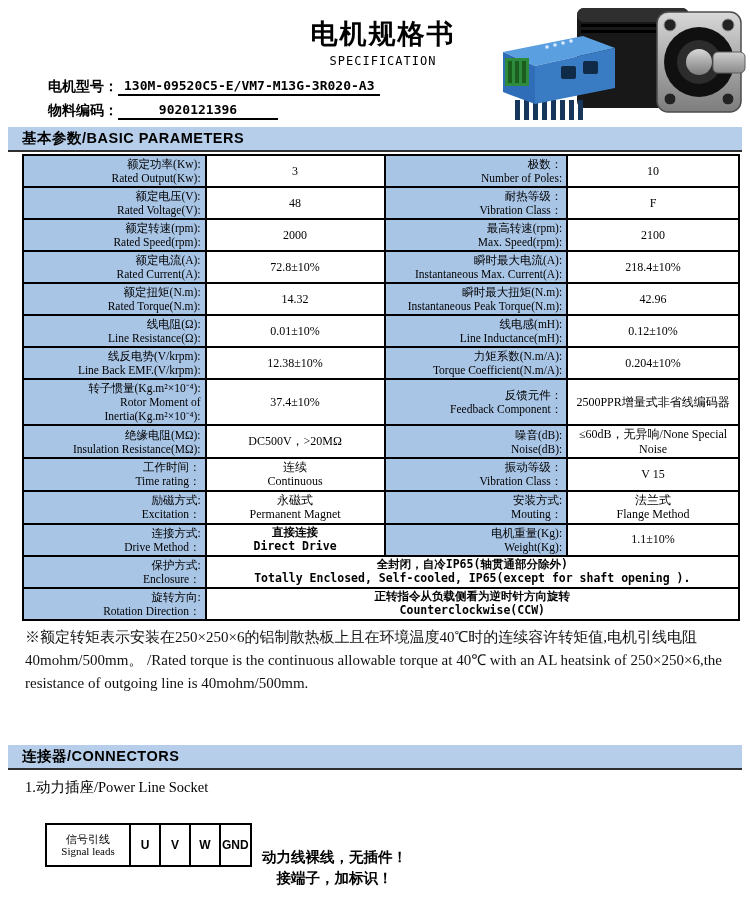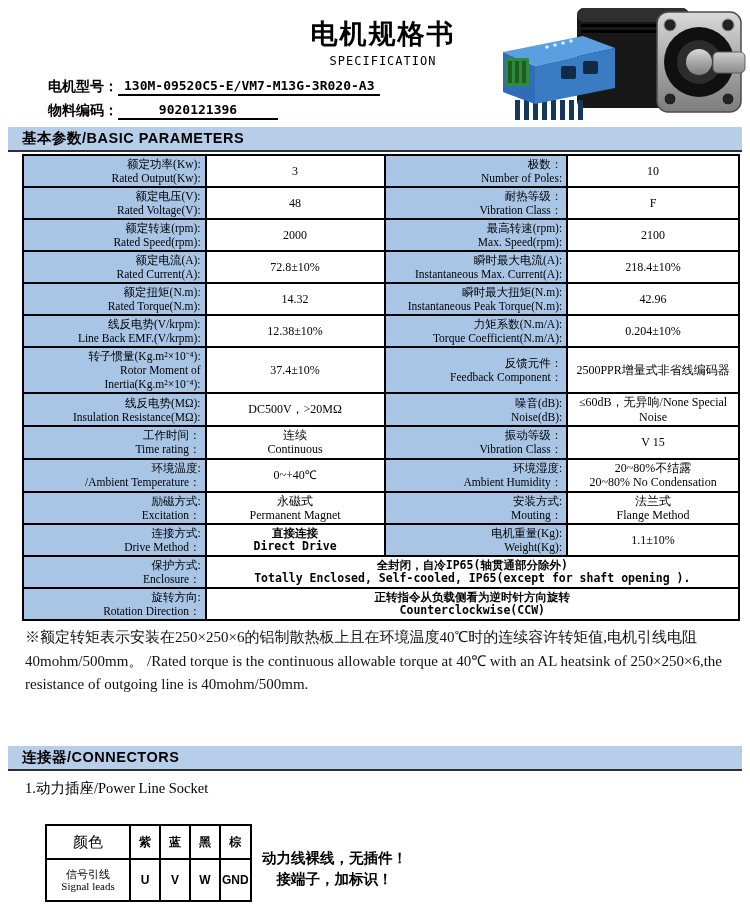--- a/index.html
+++ b/index.html
@@ -162,60 +162,59 @@
       </tr>
       <tr>
         <td class="lbl">额定扭矩(N.m):
 Rated Torque(N.m):</td>
         <td class="val">14.32</td>
         <td class="lbl">瞬时最大扭矩(N.m):
 Instantaneous Peak Torque(N.m):</td>
         <td class="val">42.96</td>
       </tr>
       <tr>
+        <td class="lbl">线电阻(Ω):
+Line Resistance(Ω):</td>
+        <td class="val">0.01±10%</td>
+        <td class="lbl">线电感(mH):
+Line Inductance(mH):</td>
+        <td class="val">0.12±10%</td>
+      </tr>
+      <tr>
         <td class="lbl">线反电势(V/krpm):
 Line Back EMF.(V/krpm):</td>
         <td class="val">12.38±10%</td>
         <td class="lbl">力矩系数(N.m/A):
 Torque Coefficient(N.m/A):</td>
         <td class="val">0.204±10%</td>
       </tr>
       <tr>
         <td class="lbl">转子惯量(Kg.m²×10⁻⁴):
 Rotor Moment of Inertia(Kg.m²×10⁻⁴):</td>
         <td class="val">37.4±10%</td>
         <td class="lbl">反馈元件：
 Feedback Component：</td>
         <td class="val">2500PPR增量式非省线编码器</td>
       </tr>
       <tr>
-        <td class="lbl">线反电势(MΩ):
+        <td class="lbl">绝缘电阻(MΩ):
 Insulation Resistance(MΩ):</td>
         <td class="val">DC500V，&gt;20MΩ</td>
         <td class="lbl">噪音(dB):
 Noise(dB):</td>
         <td class="val">≤60dB，无异响/None Special Noise</td>
       </tr>
       <tr>
         <td class="lbl">工作时间：
 Time rating：</td>
         <td class="val">连续
 Continuous</td>
         <td class="lbl">振动等级：
 Vibration Class：</td>
         <td class="val">V 15</td>
-      </tr>
-      <tr>
-        <td class="lbl">环境温度:
-/Ambient Temperature：</td>
-        <td class="val">0~+40℃</td>
-        <td class="lbl">环境湿度:
-Ambient Humidity：</td>
-        <td class="val">20~80%不结露
-20~80% No Condensation</td>
       </tr>
       <tr>
         <td class="lbl">励磁方式:
 Excitation：</td>
         <td class="val">永磁式
 Permanent Magnet</td>
         <td class="lbl">安装方式:
 Mouting：</td>
         <td class="val">法兰式
 Flange Method</td>
@@ -246,27 +245,20 @@
 
 <div class="footnote">※额定转矩表示安装在250×250×6的铝制散热板上且在环境温度40℃时的连续容许转矩值,电机引线电阻40mohm/500mm。 /Rated torque is the continuous allowable torque at 40℃ with an AL heatsink of 250×250×6,the resistance of outgoing line is 40mohm/500mm.</div>
 
 <div class="band connectors">连接器/CONNECTORS</div>
 
 <div class="sub-heading">1.动力插座/Power Line Socket</div>
 
 <div class="power-wrap">
   <table class="mini">
     <tbody>
-        <tr>
-          <td class="mini-lbl big">颜色</td>
-          <td class="power-col">紫</td>
-          <td class="power-col">蓝</td>
-          <td class="power-col">黑</td>
-          <td class="power-col">棕</td>
-        </tr>
         <tr>
           <td class="mini-lbl">信号引线
 Signal leads</td>
           <td class="power-col power-sig">U</td>
           <td class="power-col power-sig">V</td>
           <td class="power-col power-sig">W</td>
           <td class="power-col power-sig">GND</td>
         </tr>
       </tbody>
   </table>

